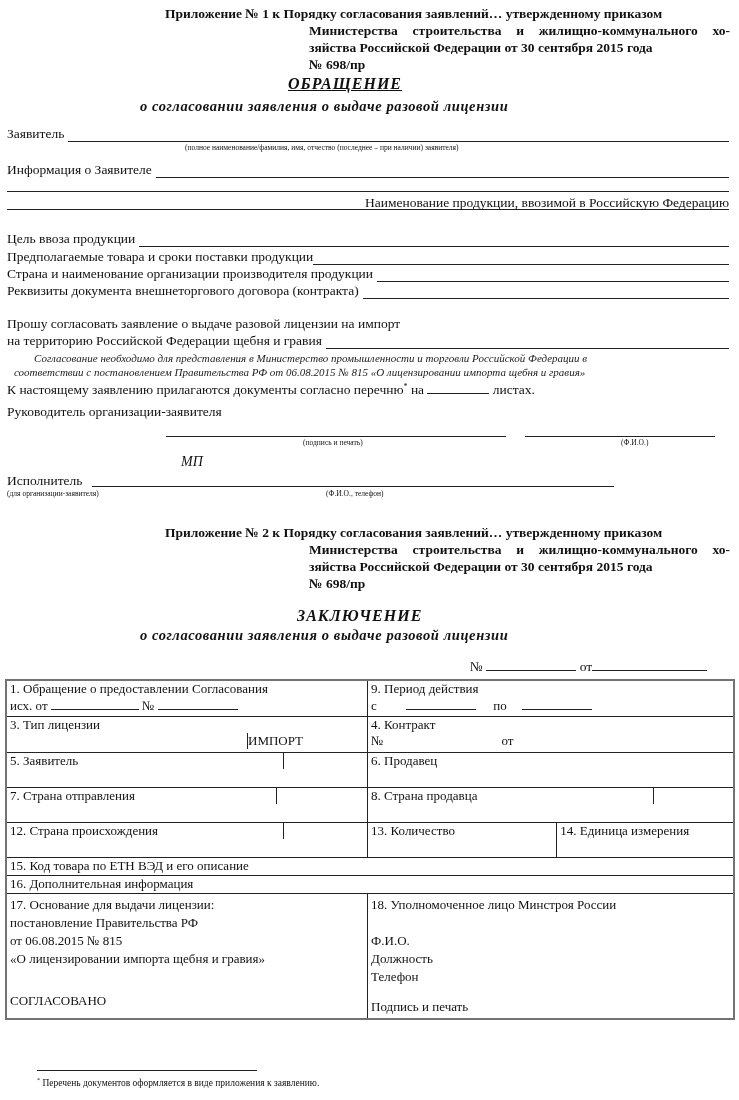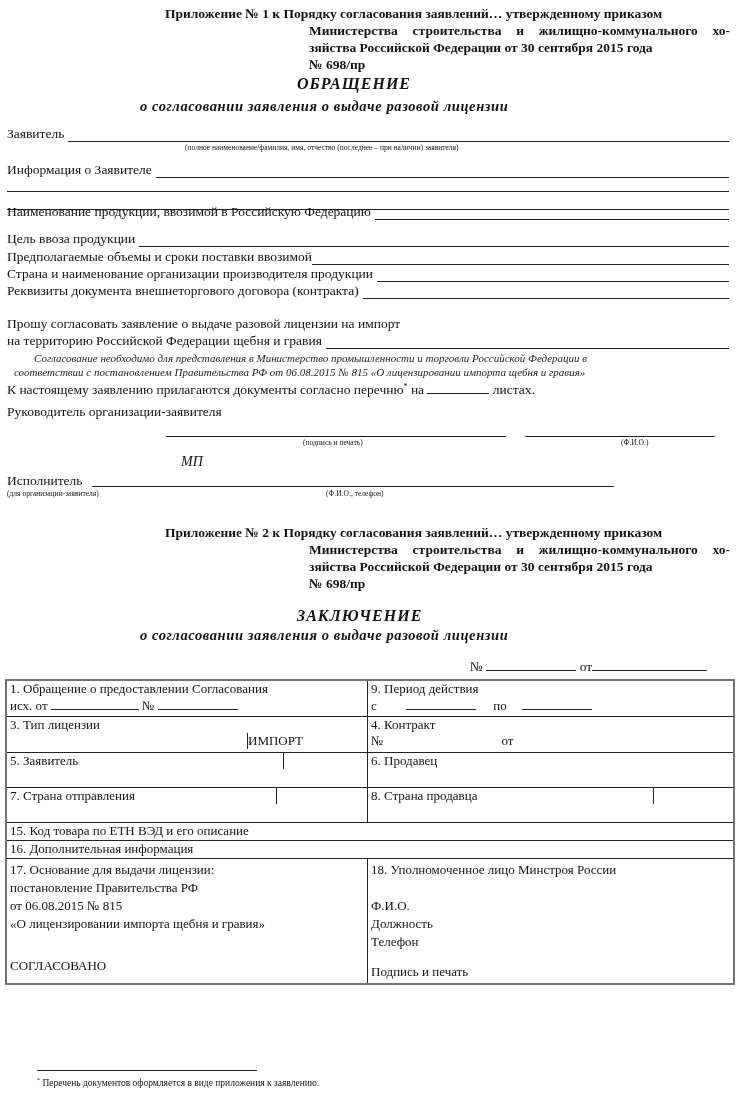--- a/index.html
+++ b/index.html
@@ -24,46 +24,46 @@
 </style>
 </head>
 <body>
 
 <div class="hdr">
   <div class="l1" style="left:165px; top:5px;">Приложение № 1 к Порядку согласования заявлений… утвержденному приказом</div>
   <div class="rest" style="left:309px; top:22px; width:421px;">Министерства строительства и жилищно-коммунального хо-зяйства Российской Федерации от 30 сентября 2015 года</div>
   <div class="l1" style="left:309px; top:56px;">№ 698/пр</div>
 </div>
 
-<div class="abs title" style="left:297px; top:75px;">ОБРАЩЕНИЕ</div>
+<div class="abs title" style="left:288px; top:75px;text-decoration:underline;">ОБРАЩЕНИЕ</div>
 <div class="abs subtitle" style="left:140px; top:98px;">о согласовании заявления о выдаче разовой лицензии</div>
 
 <div class="row" style="top:126px;">
   <span>Заявитель</span>
   <span class="line"></span>
 </div>
 <div class="abs small" style="left:185px; top:143px;">(полное наименование/фамилия, имя, отчество (последнее – при наличии) заявителя)</div>
 
 <div class="row" style="top:162px;">
   <span>Информация о Заявителе</span>
   <span class="line"></span>
 </div>
 <div class="fullline" style="top:191px;"></div>
 <div class="fullline" style="top:209px;"></div>
 
-<div class="row" style="top:204px;">
+<div class="row" style="top:195px;flex-direction:column;">
   <span>Наименование продукции, ввозимой в Российскую Федерацию</span>
   <span class="line"></span>
 </div>
 <div class="row" style="top:231px;">
   <span>Цель ввоза продукции</span>
   <span class="line"></span>
 </div>
 <div class="row" style="top:249px;">
-  <span>Предполагаемые объемы и сроки поставки ввозимой</span>
+  <span>Предполагаемые товара и сроки поставки продукции</span>
   <span class="line" style="margin-left:0;"></span>
 </div>
 <div class="row" style="top:266px;">
   <span>Страна и наименование организации производителя продукции</span>
   <span class="line"></span>
 </div>
 <div class="row" style="top:283px;">
   <span>Реквизиты документа внешнеторгового договора (контракта)</span>
   <span class="line"></span>
 </div>
@@ -146,20 +146,25 @@
     </td>
   </tr>
   <tr style="height:35px;">
     <td colspan="2"><span>5. Заявитель</span><span class="vbar" style="position:relative; left:205px;"></span></td>
     <td colspan="2"><span>6. Продавец</span></td>
   </tr>
   <tr style="height:35px;">
     <td colspan="2"><span>7. Страна отправления</span><span class="vbar" style="position:relative; left:141px;"></span></td>
     <td colspan="2"><span>8. Страна продавца</span><span class="vbar" style="position:relative; left:176px;"></span></td>
   </tr>
+  <tr style="height:35px;">
+    <td colspan="2"><span>12. Страна происхождения</span><span class="vbar" style="position:relative; left:125px;"></span></td>
+    <td><span>13. Количество</span></td>
+    <td><span>14. Единица измерения</span></td>
+  </tr>
   <tr style="height:18px;">
     <td colspan="4"><span>15. Код товара по ЕТН ВЭД и его описание</span></td>
   </tr>
   <tr style="height:18px;">
     <td colspan="4"><span>16. Дополнительная информация</span></td>
   </tr>
   <tr style="height:126px;">
     <td colspan="2" style="position:relative; line-height:18px; padding-top:2px;">
       <div>17. Основание для выдачи лицензии:</div>
       <div>постановление Правительства РФ</div>

